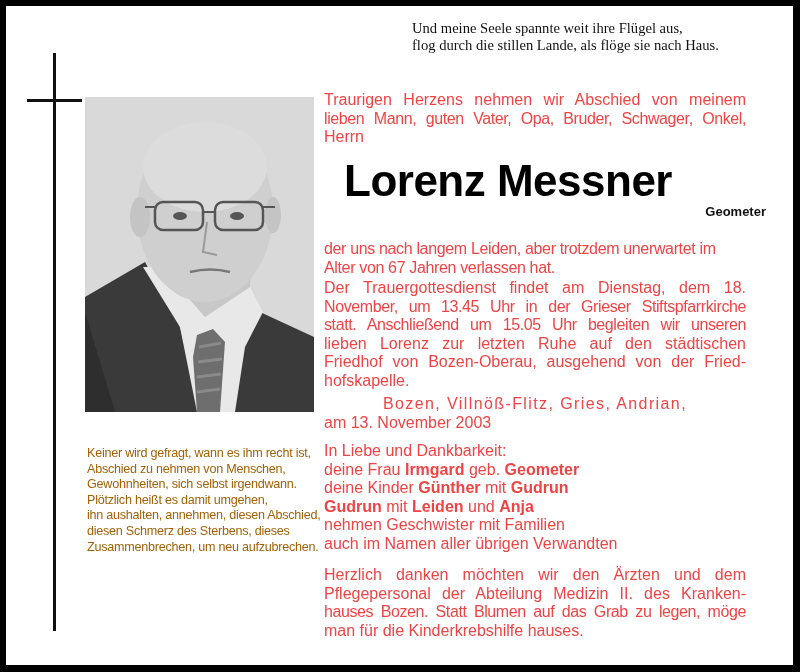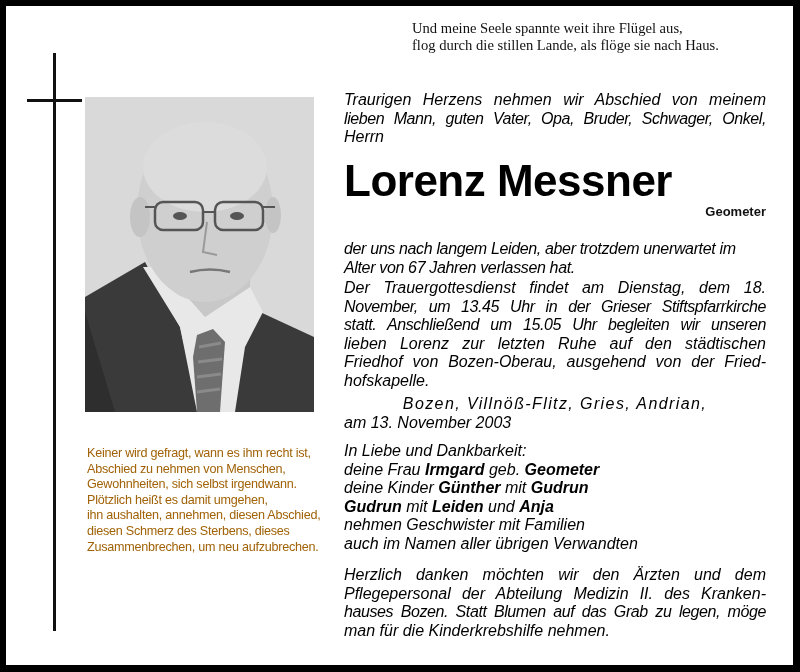--- a/index.html
+++ b/index.html
@@ -66,26 +66,25 @@
       font-size: 12.6px;
       line-height: 15.6px;
       color: #a16207;
       white-space: nowrap;
       letter-spacing: -0.25px;
     }
     .poem div { display: block; }
     
     .col {
       position: absolute;
-      left: 344px;
+      left: 324px;
       width: 422px;
       font-size: 16px;
       line-height: 18.6px;
-      color: #000000;
-      font-style: italic;
+      color: #ef4444;
     }
     .intro { top: 91px; }
     .intro .line { display: block; text-align: justify; text-align-last: justify; }
     .name {
       position: absolute;
       left: 344px; top: 156px;
       width: 422px;
       text-align: left;
       font-weight: bold;
       font-size: 44px;
@@ -211,14 +210,14 @@
   <span class="line"><span>deine Kinder </span><b>Günther</b><span> mit </span><b>Gudrun</b></span>
   <span class="line"><b>Gudrun</b><span> mit </span><b>Leiden</b><span> und </span><b>Anja</b></span>
   <span class="line">nehmen Geschwister mit Familien</span>
   <span class="line">auch im Namen aller übrigen Verwandten</span>
 </div>
 
 <div class="col p-thanks">
   <span class="jline">Herzlich danken möchten wir den Ärzten und dem</span>
   <span class="jline">Pflegepersonal der Abteilung Medizin II. des Kranken-</span>
   <span class="jline tight">hauses Bozen. Statt Blumen auf das Grab zu legen, möge</span>
-  <span class="line">man für die Kinderkrebshilfe nehmen.</span>
+  <span class="line">man für die Kinderkrebshilfe hauses.</span>
 </div>
 
 </body></html>

